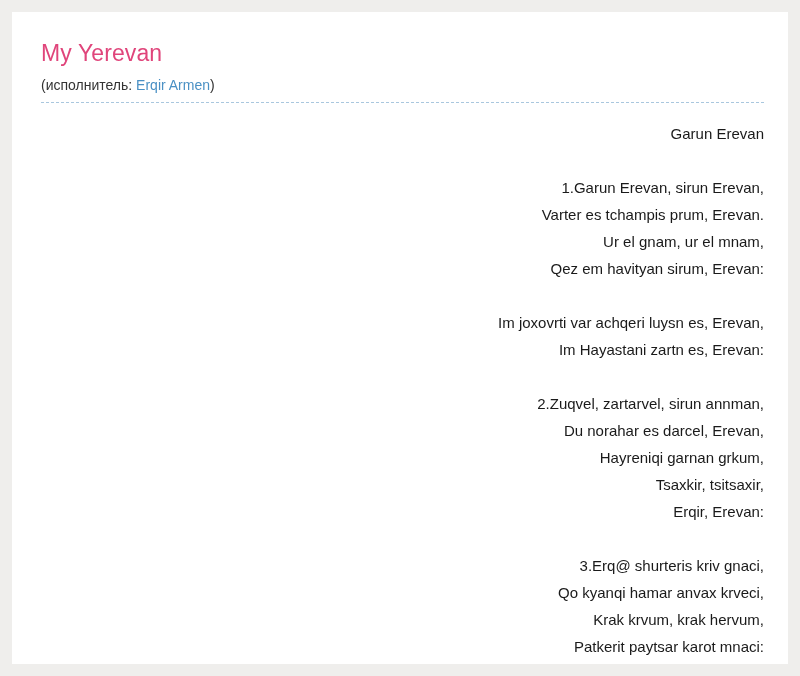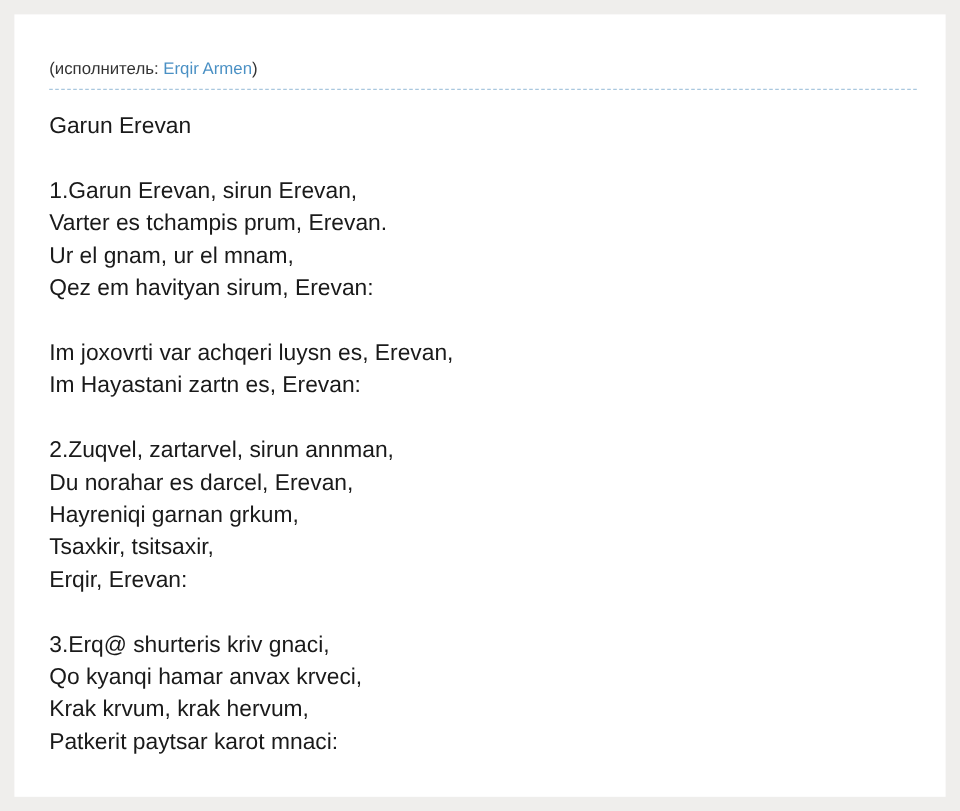--- a/index.html
+++ b/index.html
@@ -42,24 +42,25 @@
     margin-top: 9px;
     padding-bottom: 9px;
     border-bottom: 1px dashed #a9c7de;
   }
   .performer-link {
     color: #4a90c4;
     text-decoration: none;
   }
   .lyrics {
     margin-top: 17px;
-    font-size: 19px;
+    font-size: 15px;
     color: #1a1a1a;
     line-height: 27px;
     white-space: pre-wrap;
+    text-align: right;
   }
   .watermark {
     position: absolute;
     right: 24px;
     bottom: 14px;
     text-align: center;
     user-select: none;
   }
   .wm-main {
     font-size: 30px;
@@ -81,20 +82,21 @@
     font-size: 11.5px;
     color: #b9b9b9;
     letter-spacing: 1.2px;
   }
 </style>
 </head>
 <body>
 
 <div class="page">
   <div class="content">
+    <h1 class="song-title">My Yerevan</h1>
     <div class="performer-line">
       <span>(исполнитель: </span><a class="performer-link" href="#">Erqir Armen</a><span>)</span>
     </div>
     <div class="lyrics">Garun Erevan
 
 1.Garun Erevan, sirun Erevan,
 Varter es tchampis prum, Erevan.
 Ur el gnam, ur el mnam,
 Qez em havityan sirum, Erevan:
 

